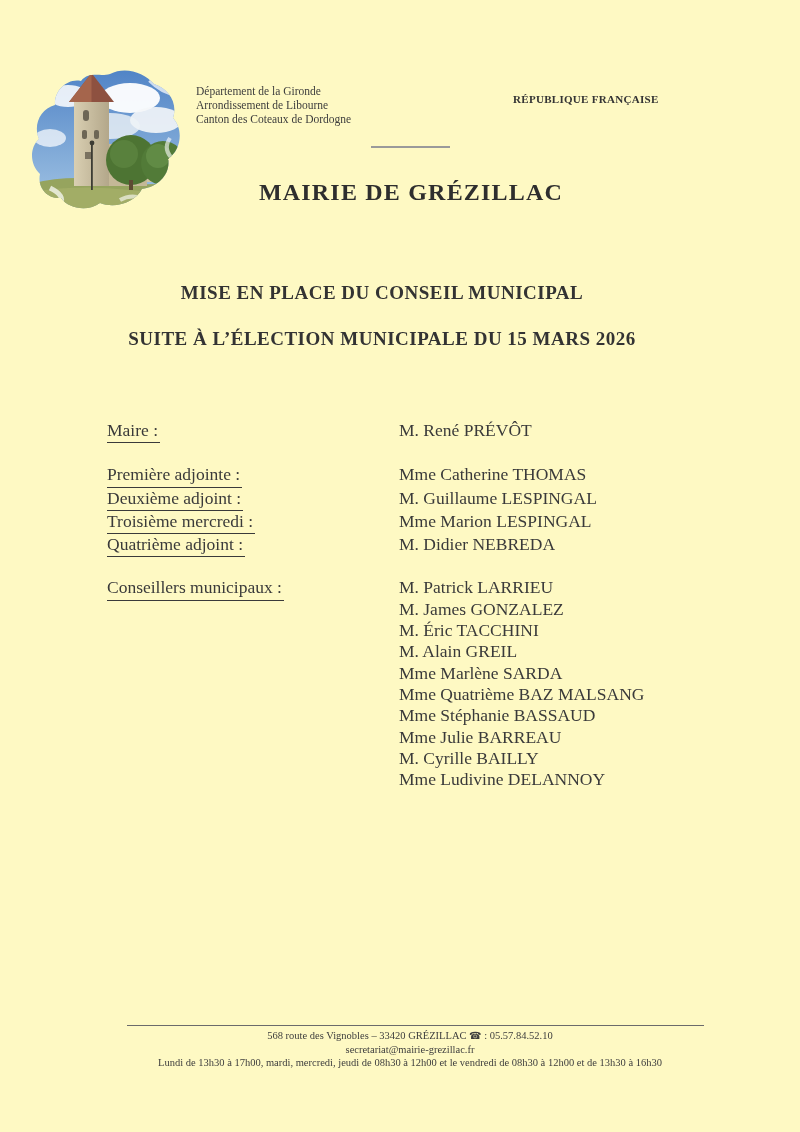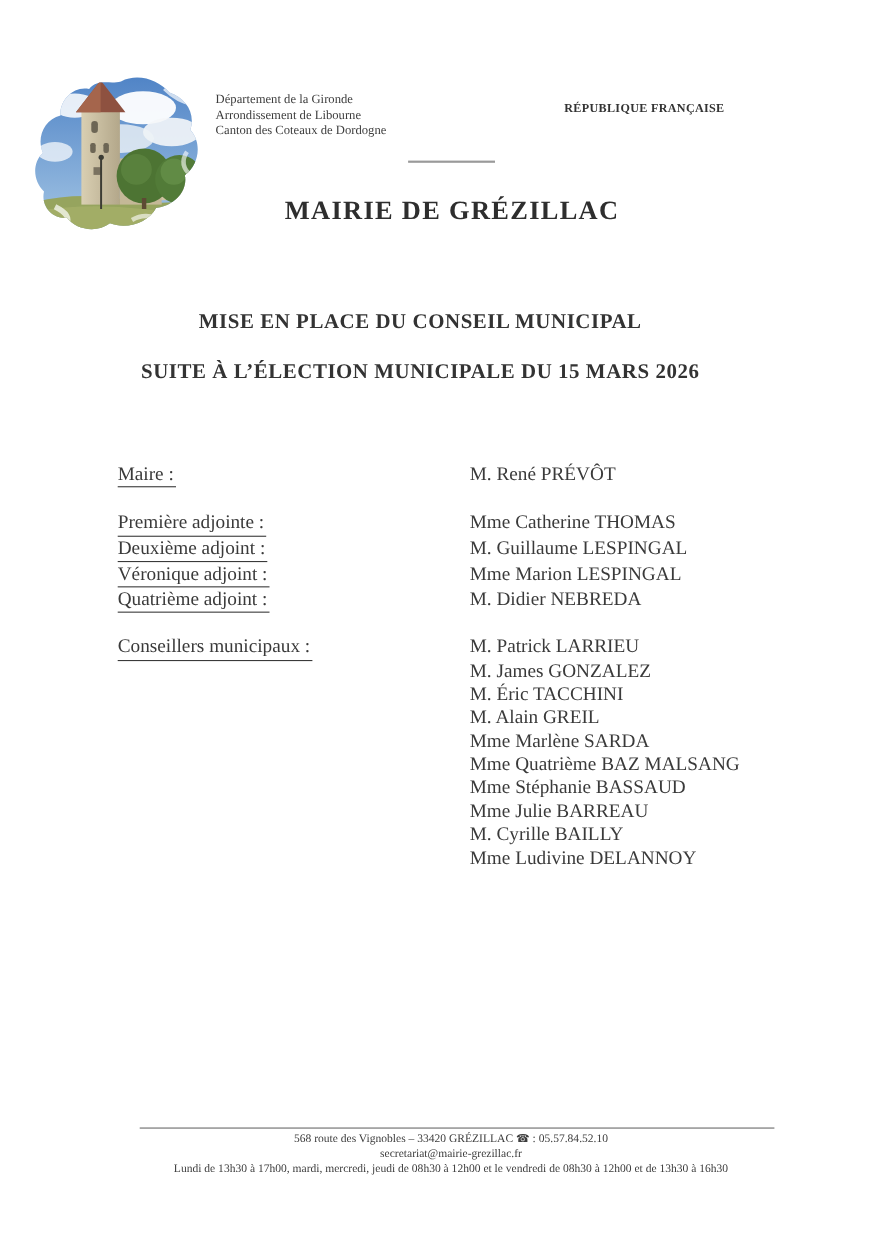--- a/index.html
+++ b/index.html
@@ -4,21 +4,21 @@
 <style>
   * { margin: 0; padding: 0; box-sizing: border-box; }
   html, body { background: #e9e9e9; }
   body { font-family: "Liberation Serif", "DejaVu Serif", serif; }
 
   .page {
     position: relative;
     width: 800px;
     height: 1132px;
     margin: 0 auto;
-    background: #ffffff;
+    background: #fef9c3;
     color: #3a3a3a;
     overflow: hidden;
   }
 
   
   .church-photo {
     position: absolute;
     left: 30px; top: 68px;
     width: 158px; height: 150px;
   }
@@ -73,21 +73,21 @@
 
   
   .council {
     position: absolute;
     left: 107px; top: 420px;
     width: 620px;
     font-size: 17.5px;
     line-height: 21.3px;
     color: #3a3a3a;
   }
-  .c-row { display: flex; align-items: flex-start; gap: 28px; }
+  .c-row { display: flex; align-items: flex-start; }
   .role-label {
     flex: 0 0 292px;
   }
   .role-label span {
     display: inline-block;
     border-bottom: 1px solid #3a3a3a;
     padding-right: 2px;
     padding-bottom: 1px;
   }
   .maire-row { margin-bottom: 21px; }
@@ -205,21 +205,21 @@
     <div class="adjoints-group">
       <div class="c-row">
         <div class="role-label"><span>Première adjointe :</span></div>
         <div>Mme Catherine THOMAS</div>
       </div>
       <div class="c-row">
         <div class="role-label"><span>Deuxième adjoint :</span></div>
         <div>M. Guillaume LESPINGAL</div>
       </div>
       <div class="c-row">
-        <div class="role-label"><span>Véronique adjoint :</span></div>
+        <div class="role-label"><span>Troisième mercredi :</span></div>
         <div>Mme Marion LESPINGAL</div>
       </div>
       <div class="c-row">
         <div class="role-label"><span>Quatrième adjoint :</span></div>
         <div>M. Didier NEBREDA</div>
       </div>
     </div>
 
     <div class="c-row">
       <div class="role-label"><span>Conseillers municipaux :</span></div>

